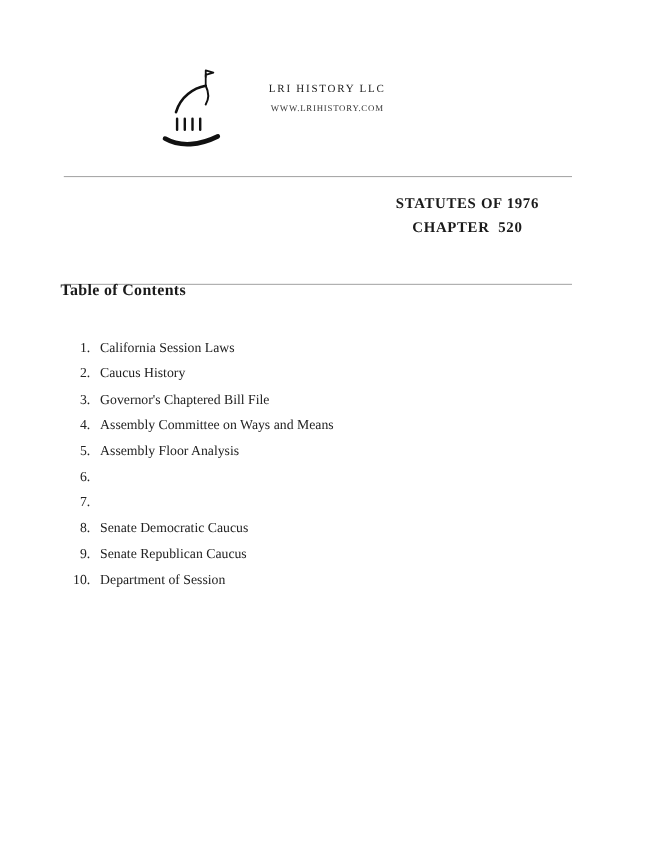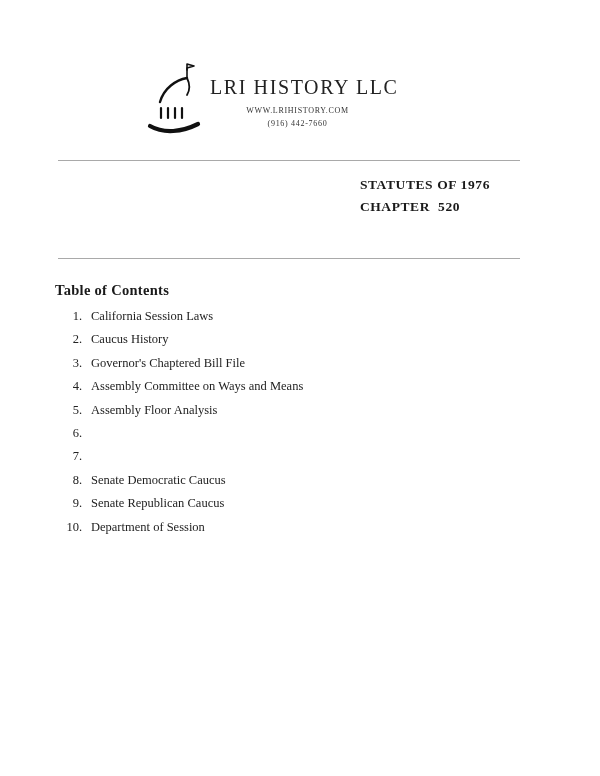--- a/index.html
+++ b/index.html
@@ -23,21 +23,21 @@
     height: 76px;
   }
   .contact-block {
     position: absolute;
     left: 210px;
     top: 76px;
     width: 175px;
     text-align: center;
   }
   .company-name {
-    font-size: 20px;
+    font-size: 10px;
     letter-spacing: 1.6px;
     color: #222;
     white-space: nowrap;
     margin-bottom: 6px;
   }
   .contact-line {
     font-size: 8px;
     letter-spacing: 0.7px;
     color: #333;
     line-height: 12.5px;
@@ -52,36 +52,36 @@
     border-top: 1px solid #a9a9a9;
   }
   .rule-1 { top: 160px; }
   .rule-2 { top: 258px; }
 
   
   .doc-info {
     position: absolute;
     top: 174px;
     right: 110px;
-    text-align: left;
+    text-align: center;
   }
   .doc-info-line {
     font-weight: bold;
     font-size: 13.5px;
     letter-spacing: 0.6px;
     line-height: 22px;
     color: #1a1a1a;
     white-space: pre;
   }
 
   
   .toc-title {
     position: absolute;
     left: 55px;
-    top: 282px;
+    top: 256px;
     font-weight: bold;
     font-size: 14.5px;
     letter-spacing: 0.3px;
     color: #1a1a1a;
   }
   .toc-list {
     position: absolute;
     left: 55px;
     top: 305px;
     margin: 0;
@@ -124,21 +124,20 @@
       <path d="M29 46 L29 56" stroke="#111" stroke-width="2.2" stroke-linecap="round"></path>
       <path d="M36 46 L36 56" stroke="#111" stroke-width="2.2" stroke-linecap="round"></path>
 
       <path d="M4 64 C 18 72, 36 70, 52 62" stroke="#111" stroke-width="4.2" stroke-linecap="round"></path>
     </svg>
   </div>
 
   <div class="contact-block">
     <div class="company-name">LRI HISTORY LLC</div>
     <div class="contact-line">WWW.LRIHISTORY.COM</div>
-    <div class="contact-line">(916) 442-7660</div>
   </div>
 
   <div class="rule rule-1"></div>
 
   <div class="doc-info">
     <div class="doc-info-line">STATUTES OF 1976</div>
     <div class="doc-info-line">CHAPTER  520</div>
   </div>
 
   <div class="rule rule-2"></div>

